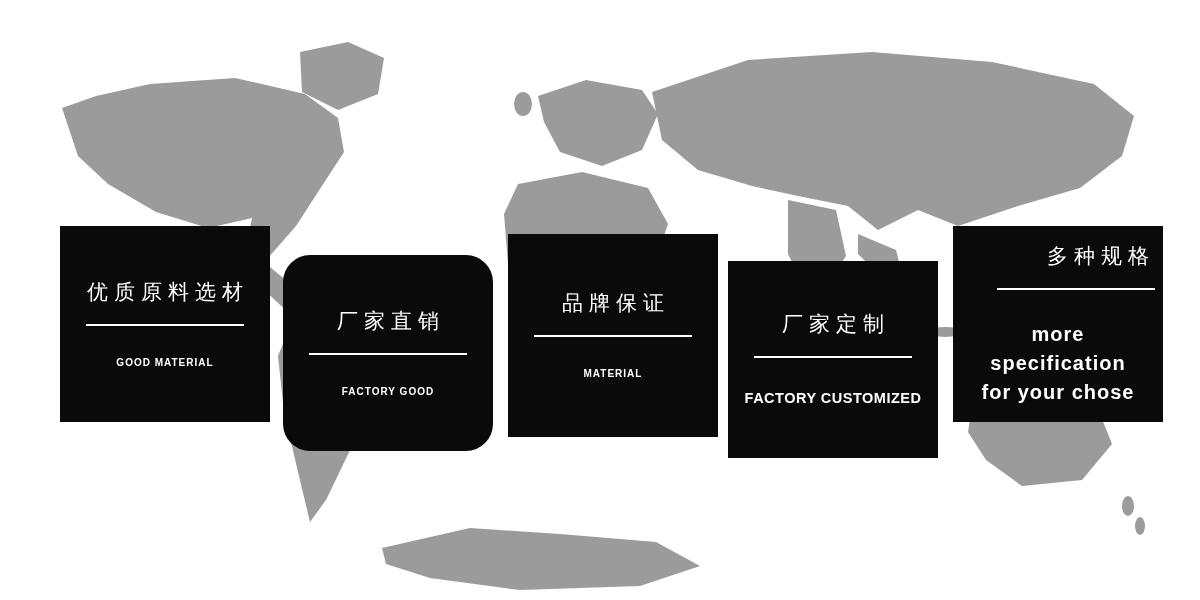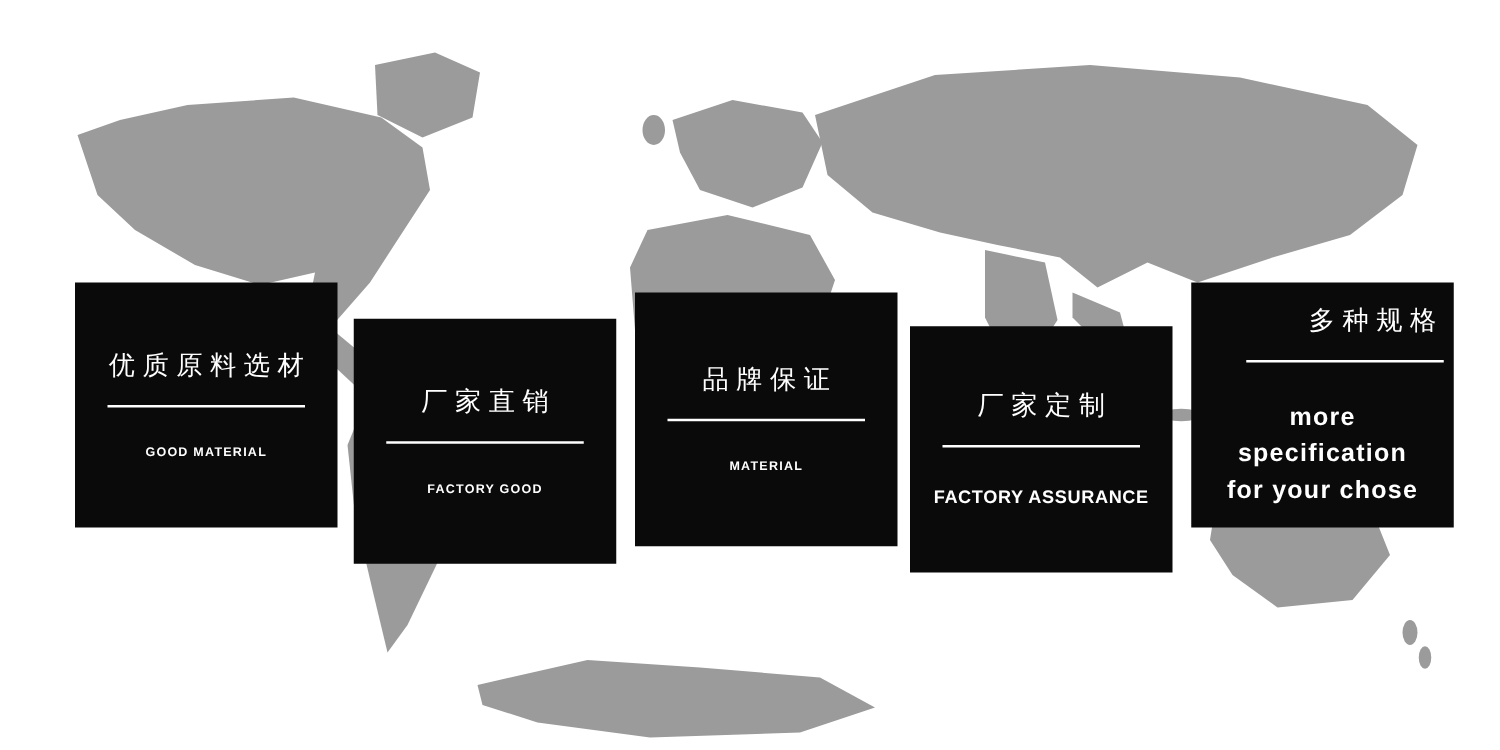--- a/index.html
+++ b/index.html
@@ -29,21 +29,21 @@
     color: #ffffff;
     display: flex;
     flex-direction: column;
     align-items: center;
     justify-content: center;
     z-index: 2;
     box-sizing: border-box;
     padding: 0 8px;
   }
   .card-1 { left: 60px;  top: 226px; }
-  .card-2 { left: 283px; top: 255px; }
+  .card-2 { left: 283px; top: 255px; border-radius: 27px; }
   .card-3 { left: 508px; top: 234px; height: 203px; }
   .card-4 { left: 728px; top: 261px; height: 197px; }
   .card-5 { left: 953px; top: 226px; align-items: flex-end; }
   .zh {
     font-size: 21px;
     letter-spacing: 6px;
     white-space: nowrap;
     margin-bottom: 18px;
     text-indent: 6px; 
   }
@@ -108,21 +108,21 @@
 
   <div class="card card-3">
     <div class="zh">品牌保证</div>
     <div class="rule"></div>
     <div class="en">MATERIAL</div>
   </div>
 
   <div class="card card-4">
     <div class="zh">厂家定制</div>
     <div class="rule"></div>
-    <div class="en">FACTORY ASSURANCE</div>
+    <div class="en">FACTORY CUSTOMIZED</div>
   </div>
 
   <div class="card card-5">
     <div class="zh">多种规格</div>
     <div class="rule"></div>
     <div class="en">more specification
 for your chose</div>
   </div>
 
 </div>

